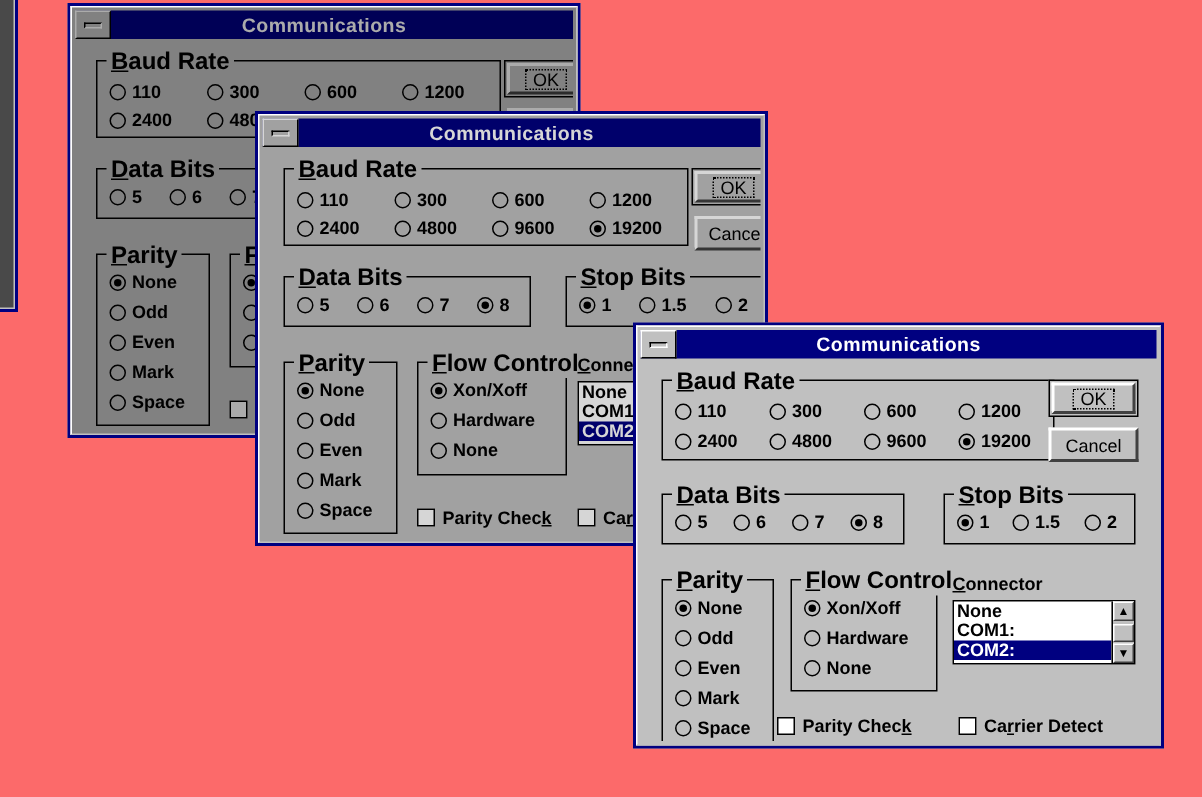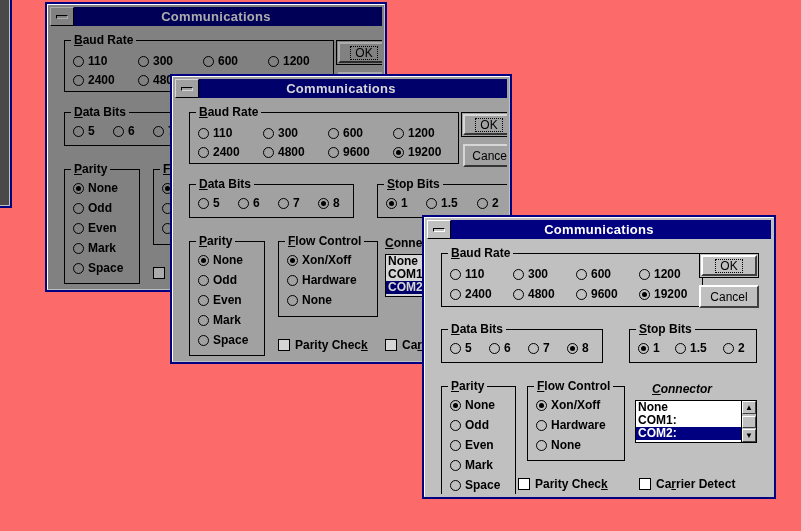--- a/index.html
+++ b/index.html
@@ -60,21 +60,21 @@
   
   .group{
     position:absolute;
     box-sizing:border-box;
     border:1px solid #000000;
   }
   .group > .glabel{
     position:absolute;top:-8px;left:6px;
     background:#c0c0c0;
     padding:0 3px;
-    font-size:12px;font-weight:bold;color:#000000;
+    font-size:16px;font-weight:bold;color:#000000;
     white-space:nowrap;
   }
   u{text-decoration:underline;}
 
   
   .opt{
     position:absolute;
     display:flex;align-items:center;
     font-size:12px;font-weight:bold;color:#000000;
     white-space:nowrap;
@@ -631,21 +631,21 @@
         <div class="opt" style="left:8px;top:31px;">
             <span class="radio"></span>
             <span>Hardware</span>
           </div>
         <div class="opt" style="left:8px;top:51px;">
             <span class="radio"></span>
             <span>None</span>
           </div>
       </div>
 
-      <div class="static" style="left:225px;top:143px;font-style:italic;"><u>C</u><span>onnector</span></div>
+      <div class="static" style="left:208px;top:143px;"><u>C</u><span>onnector</span></div>
       <div class="listbox" style="left:208px;top:161px;width:122px;height:43px;">
         <div class="lb-items">
           <div class="lb-row">None</div>
           <div class="lb-row">COM1:</div>
           <div class="lb-row sel">COM2:</div>
         </div>
         <div class="lb-scroll">
           <div class="lb-arrow">▲</div>
           <div class="lb-thumb"></div>
           <div class="lb-arrow">▼</div>

